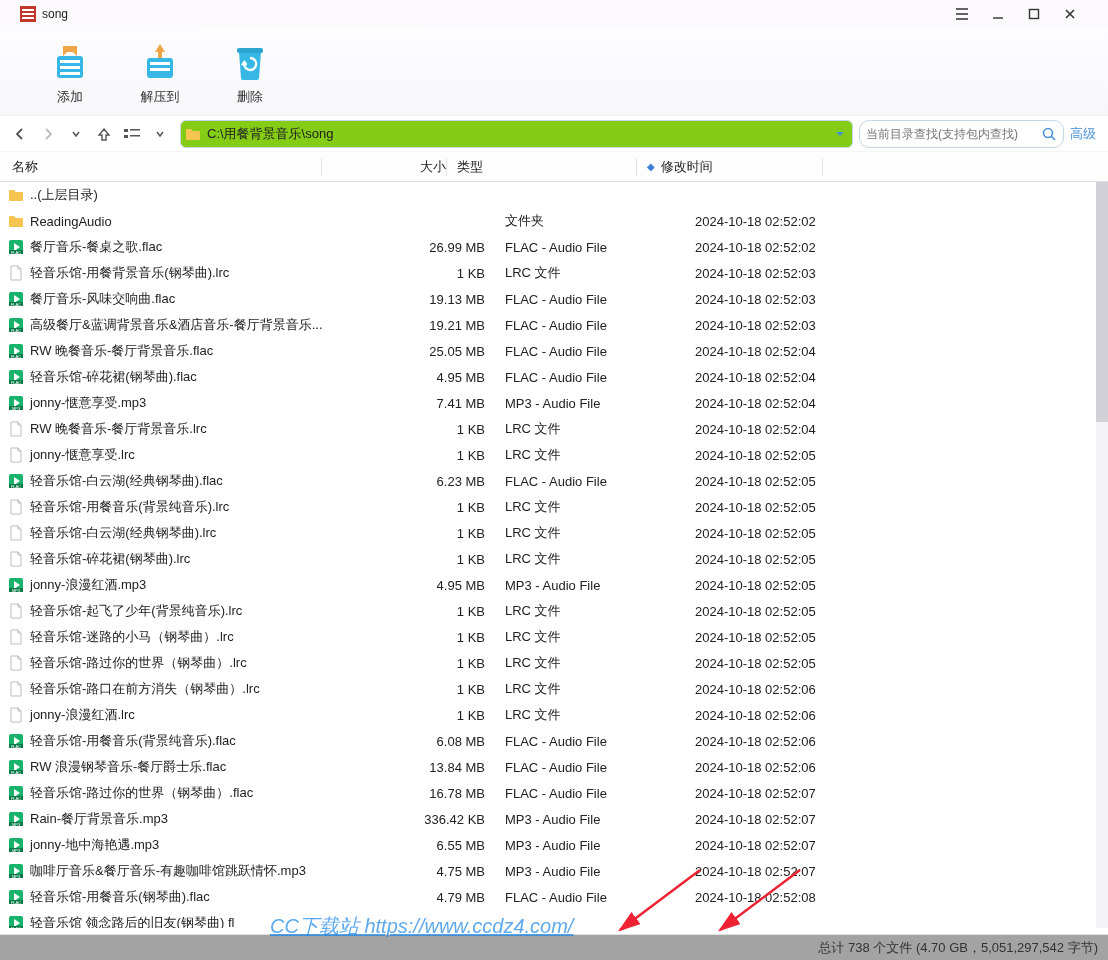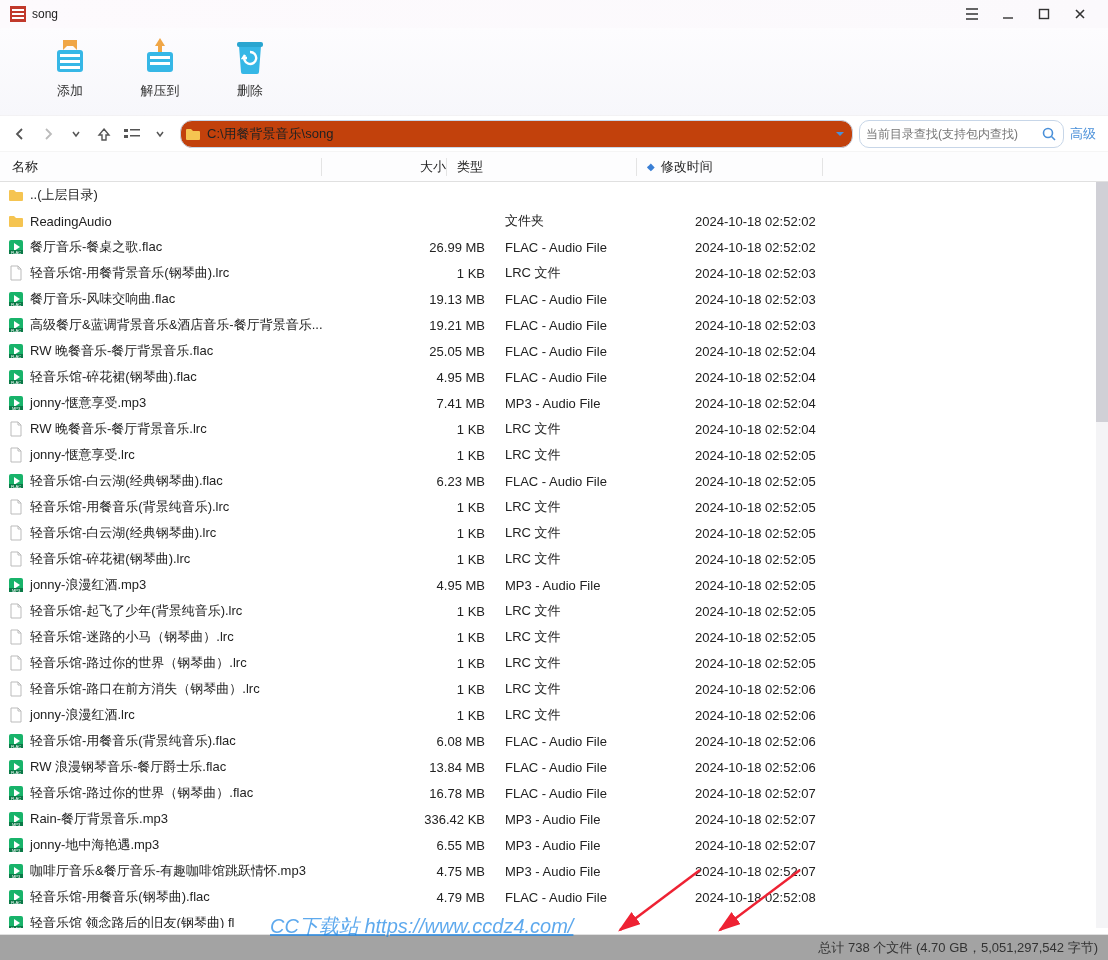--- a/index.html
+++ b/index.html
@@ -1,30 +1,30 @@
 <!DOCTYPE html>
 <html><head>
 <meta charset="utf-8">
 <style>
 * { margin: 0; padding: 0; box-sizing: border-box; }
 html, body { width: 1108px; height: 960px; font-family: "Microsoft YaHei", Arial, sans-serif; font-size: 13px; overflow: hidden; background: #fff; position: relative; }
 
-.titlebar { height: 28px; display: flex; align-items: center; padding: 0 10px; background: linear-gradient(to right, #fdfafd, #fbf9fc); }
+.titlebar { height: 28px; display: flex; align-items: center; padding: 0 20px; background: linear-gradient(to right, #fdfafd, #fbf9fc); }
 .titlebar .app-icon { width: 16px; height: 16px; margin-right: 6px; }
 .titlebar .title { font-size: 12px; color: #222; }
 .titlebar .spacer { flex: 1; }
 .titlebar .winbtn { width: 36px; height: 28px; display: flex; align-items: center; justify-content: center; color: #333; cursor: pointer; }
 
-.toolbar { height: 88px; display: flex; gap: 30px; padding: 4px 40px; background: linear-gradient(to bottom, #fdfcfe, #f7f7fb); border-bottom: 1px solid rgba(0,0,0,0.04); }
+.toolbar { height: 88px; display: flex; align-items: center; gap: 30px; padding: 4px 40px; background: linear-gradient(to bottom, #fdfcfe, #f7f7fb); border-bottom: 1px solid rgba(0,0,0,0.04); }
 .tool { display: flex; flex-direction: column; align-items: center; gap: 4px; width: 60px; cursor: pointer; }
 .tool .tlabel { font-size: 13px; color: #333; }
 
 .navbar { height: 36px; display: flex; align-items: center; padding: 0 6px; border-bottom: 1px solid rgba(0,0,0,0.04); }
 .nav-btn { width: 28px; height: 28px; display: flex; align-items: center; justify-content: center; color: #555; cursor: pointer; border-radius: 4px; }
-.path-box { flex: 1; height: 28px; border: 1px solid #c7d6e8; border-radius: 12px; display: flex; align-items: center; margin: 0 6px; background: #c2410c; }
+.path-box { flex: 1; height: 28px; border: 1px solid #c7d6e8; border-radius: 6px; display: flex; align-items: center; margin: 0 6px; background: #84cc16; }
 .path-box .folder-icon { margin-left: 4px; }
 .path-box .path-text { padding-left: 6px; font-size: 13px; color: #222; flex: 1; }
 .path-box .dropdown-arrow { width: 24px; display: flex; align-items: center; justify-content: center; color: #4a90d9; }
 .search-box { width: 205px; height: 28px; border: 1px solid #c7d6e8; border-radius: 10px; display: flex; align-items: center; background: #fff; }
 .search-box input { flex: 1; border: none; outline: none; font-size: 12px; padding: 0 6px; color: #888; background: transparent; }
 .search-box .search-icon { width: 28px; display: flex; align-items: center; justify-content: center; color: #4a90d9; }
 .adv-label { padding: 0 6px; color: #4a90d9; font-size: 13px; cursor: pointer; }
 
 .headers { height: 30px; display: flex; border-bottom: 1px solid #e0e0e0; background: #fdfdfe; align-items: center; font-size: 13px; color: #222; padding-right: 12px; position: relative; }
 .col-name { width: 322px; padding-left: 12px; border-right: 1px solid #e4e4e4; }

